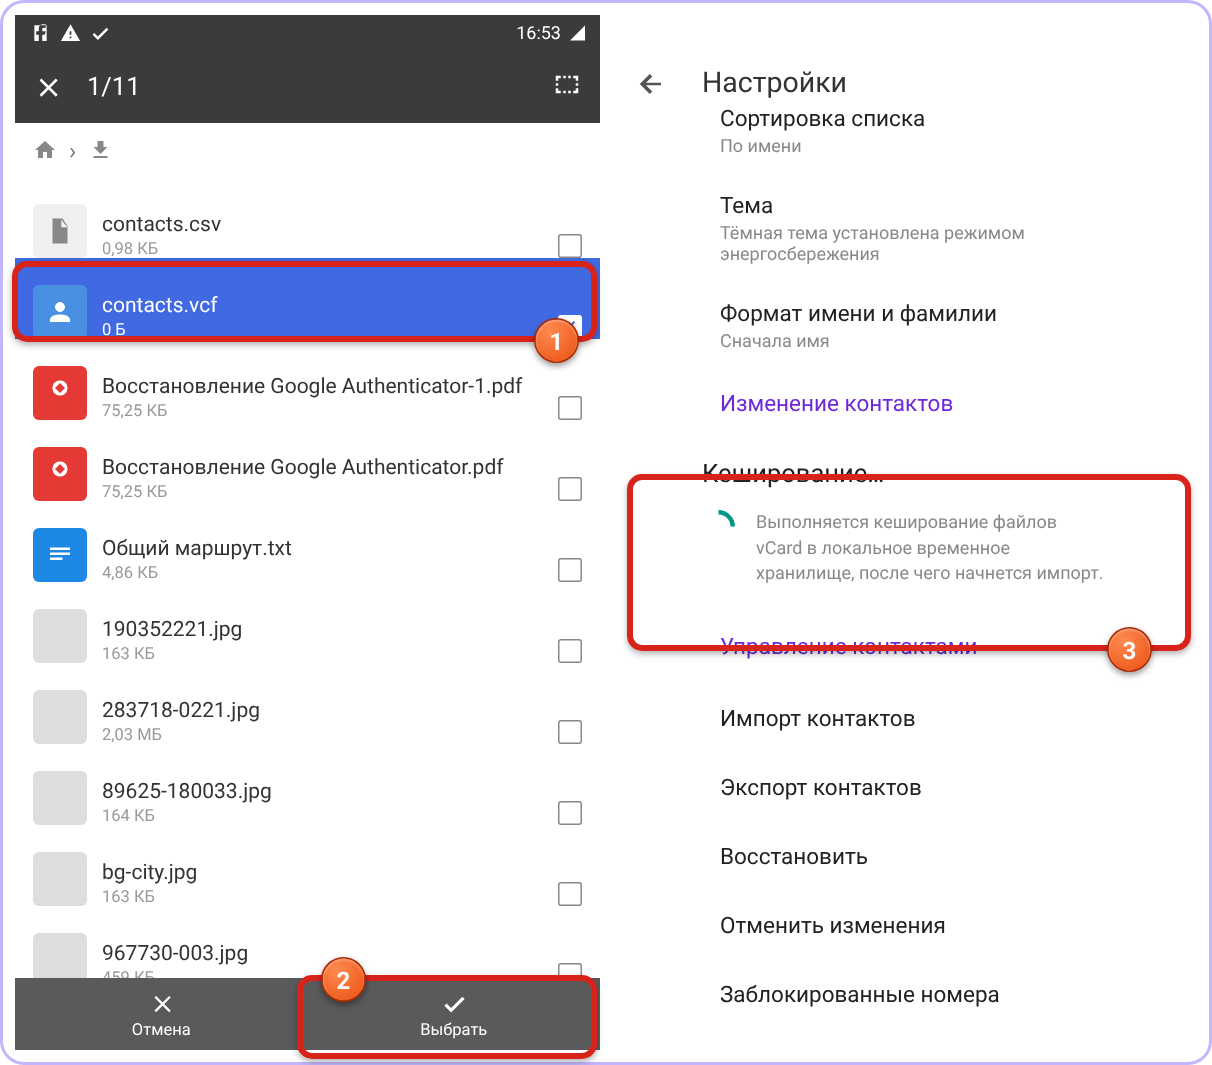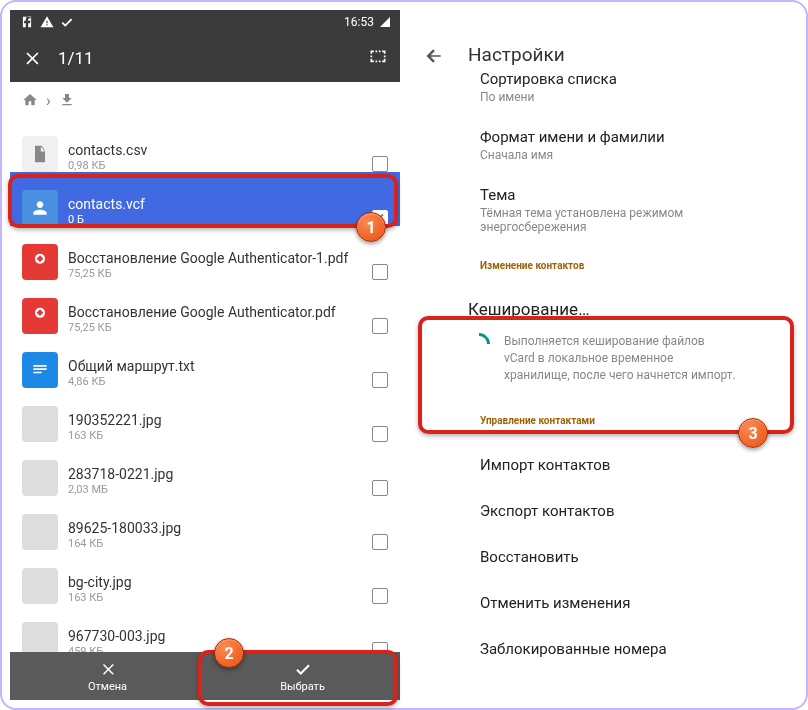--- a/index.html
+++ b/index.html
@@ -52,21 +52,21 @@
 
 
 .appbar{height:56px;display:flex;align-items:flex-end;padding:0 16px;gap:24px;background:#fff}
 .appbar svg{width:20px;height:20px;fill:#555}
 .appbar .title{font-size:19px;color:#333}
 
 .setitem{padding:12px 72px 12px 72px}
 .setitem .ti{font-size:15px;color:#222;margin-bottom:2px}
 .setitem .su{font-size:12px;color:#888}
 
-.section{padding:14px 72px 10px;font-size:10px;color:#a16207;font-weight:700}
+.section{padding:14px 72px 10px;font-size:15px;color:#6d28d9;font-weight:400}
 
 .dialog-wrap{position:relative}
 .dialog{background:#fff;margin:0 40px;padding:18px 20px}
 .dialog .dtitle{font-size:17px;color:#222;margin-bottom:14px}
 .dialog .dbody{display:flex;gap:14px;align-items:flex-start}
 .dialog .spinner{width:22px;height:22px;border:3px solid transparent;border-top:3px solid #009688;border-radius:50%;flex-shrink:0;transform:rotate(45deg)}
 .dialog .dtext{font-size:12px;color:#888;line-height:1.4}
 
 .rlist{padding-top:6px}
 .rlist .ritem{padding:14px 72px;font-size:15px;color:#222}
@@ -261,26 +261,26 @@
           <path d="M20 11H8l5-5-2-2-8 8 8 8 2-2-5-5h12z"></path>
         </svg>
       <span class="title">Настройки</span>
     </div>
 
     <div class="setitem" style="padding-top:4px">
       <div class="ti">Сортировка списка</div>
       <div class="su">По имени</div>
     </div>
     <div class="setitem">
+      <div class="ti">Тема</div>
+      <div class="su">Тёмная тема установлена режимом энергосбережения</div>
+    </div>
+    <div class="setitem">
       <div class="ti">Формат имени и фамилии</div>
       <div class="su">Сначала имя</div>
-    </div>
-    <div class="setitem">
-      <div class="ti">Тема</div>
-      <div class="su">Тёмная тема установлена режимом энергосбережения</div>
     </div>
     <div class="section">Изменение контактов</div>
 
     <div class="dialog-wrap">
       <div class="dialog">
         <div class="dtitle">Кеширование…</div>
         <div class="dbody">
           <div class="spinner"></div>
           <div class="dtext">Выполняется кеширование файлов vCard в локальное временное хранилище, после чего начнется импорт.</div>
         </div>

